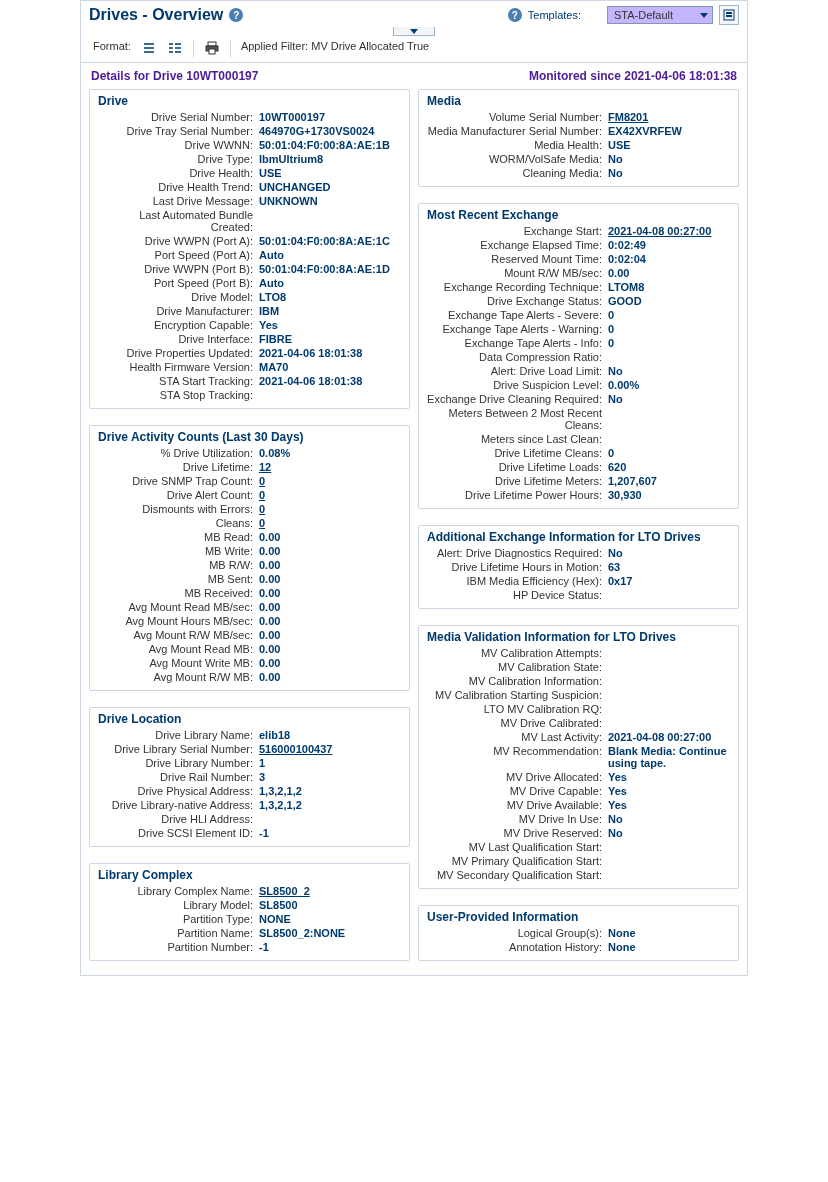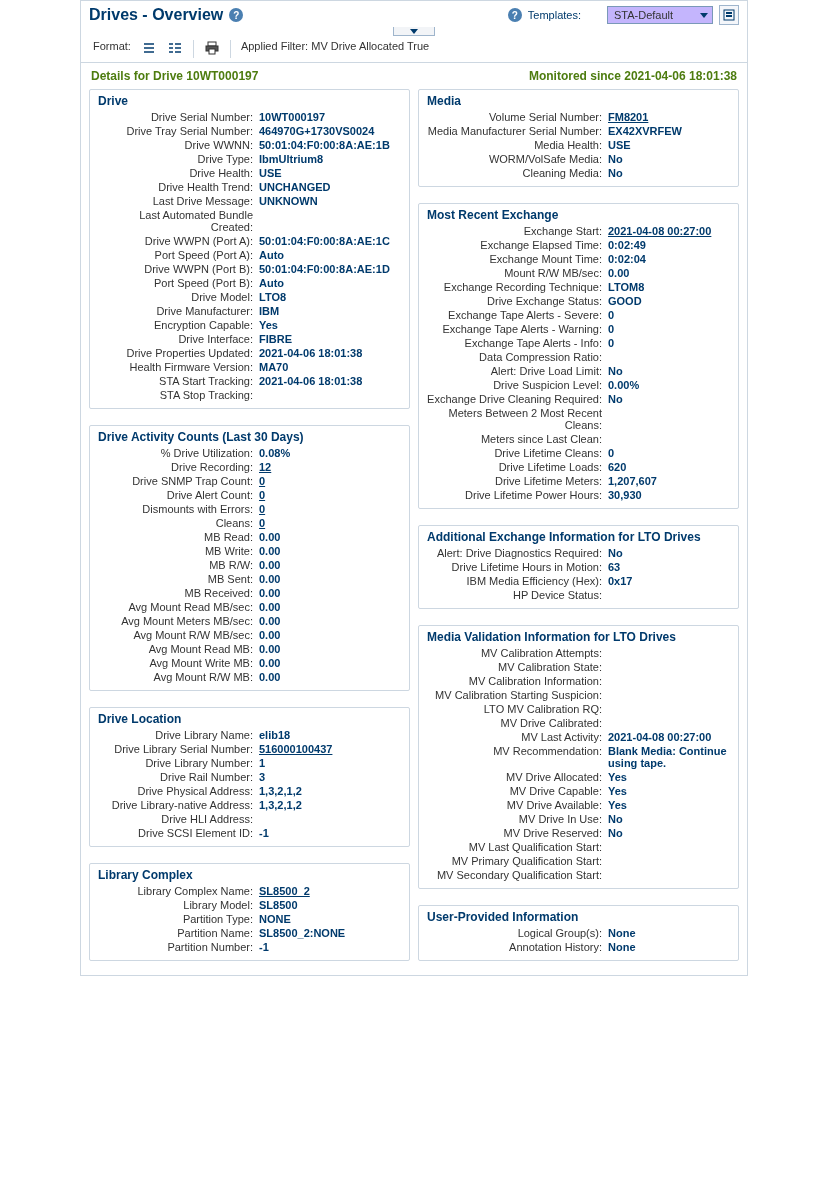--- a/index.html
+++ b/index.html
@@ -11,21 +11,21 @@
   .tmpl-label{color:#003a6c;font-weight:normal;margin-right:20px}
   .template-box{border:1px solid #7a99b8;background:#c4b5fd;padding:2px 18px 2px 6px;position:relative;font-size:11px;min-width:80px;display:inline-block}
   .template-box::after{content:"";position:absolute;right:4px;top:50%;margin-top:-2px;border-left:4px solid transparent;border-right:4px solid transparent;border-top:5px solid #003a6c}
   .icon-btn{width:18px;height:18px;display:inline-flex;align-items:center;justify-content:center;border:1px solid #9fb5cc;background:#f4f6fa}
   .center-toggle{display:flex;justify-content:center;margin-top:2px}
   .center-toggle .handle{width:40px;height:8px;background:#f2f4f7;border:1px solid #9fb5cc;border-top:none;display:flex;align-items:center;justify-content:center}
   .center-toggle .handle::before{content:"";border-left:4px solid transparent;border-right:4px solid transparent;border-top:5px solid #003a6c}
   .toolbar{display:flex;align-items:flex-start;gap:10px;padding:4px 12px;border-bottom:1px solid #cdd7e1}
   .toolbar .sep{width:1px;height:18px;background:#cdd7e1}
   .toolbar-icon{width:16px;height:16px;display:inline-flex;align-items:center;justify-content:center}
-  .subheader{display:flex;align-items:center;padding:6px 10px 2px 10px;font-size:12px;font-weight:bold;color:#4d7c0f}
+  .subheader{display:flex;align-items:center;padding:6px 10px 2px 10px;font-size:12px;font-weight:bold;color:#4c1d95}
   .subheader .right{flex:0 0 auto}
   .columns{display:flex;gap:8px;padding:4px 8px}
   .col{flex:1;display:flex;flex-direction:column;gap:16px}
   .panel{border:1px solid #cdd7e1;border-radius:2px;background:#fff;padding:4px 0 6px 0}
   .panel-title{font-weight:bold;color:#003a6c;font-size:12px;padding:0 8px 2px 8px}
   .row{display:flex;padding:1px 8px}
   .k{flex:0 0 155px;text-align:right;color:#333;padding-right:6px;white-space:normal}
   .v{flex:1;color:#003a6c;font-weight:bold}
   .v a{color:#003a6c;text-decoration:underline}
   .col2 .k{flex:0 0 175px}
@@ -180,21 +180,21 @@
             <div class="v"></div>
           </div>
         </div>
         <div class="panel">
           <div class="panel-title">Drive Activity Counts (Last 30 Days)</div>
           <div class="row">
             <div class="k">% Drive Utilization:</div>
             <div class="v">0.08%</div>
           </div>
           <div class="row">
-            <div class="k">Drive Recording:</div>
+            <div class="k">Drive Lifetime:</div>
             <div class="v"><a href="#">12</a></div>
           </div>
           <div class="row">
             <div class="k">Drive SNMP Trap Count:</div>
             <div class="v"><a href="#">0</a></div>
           </div>
           <div class="row">
             <div class="k">Drive Alert Count:</div>
             <div class="v"><a href="#">0</a></div>
           </div>
@@ -224,21 +224,21 @@
           </div>
           <div class="row">
             <div class="k">MB Received:</div>
             <div class="v">0.00</div>
           </div>
           <div class="row">
             <div class="k">Avg Mount Read MB/sec:</div>
             <div class="v">0.00</div>
           </div>
           <div class="row">
-            <div class="k">Avg Mount Meters MB/sec:</div>
+            <div class="k">Avg Mount Hours MB/sec:</div>
             <div class="v">0.00</div>
           </div>
           <div class="row">
             <div class="k">Avg Mount R/W MB/sec:</div>
             <div class="v">0.00</div>
           </div>
           <div class="row">
             <div class="k">Avg Mount Read MB:</div>
             <div class="v">0.00</div>
           </div>
@@ -338,21 +338,21 @@
           <div class="panel-title">Most Recent Exchange</div>
           <div class="row">
             <div class="k">Exchange Start:</div>
             <div class="v"><a href="#">2021-04-08 00:27:00</a></div>
           </div>
           <div class="row">
             <div class="k">Exchange Elapsed Time:</div>
             <div class="v">0:02:49</div>
           </div>
           <div class="row">
-            <div class="k">Exchange Mount Time:</div>
+            <div class="k">Reserved Mount Time:</div>
             <div class="v">0:02:04</div>
           </div>
           <div class="row">
             <div class="k">Mount R/W MB/sec:</div>
             <div class="v">0.00</div>
           </div>
           <div class="row">
             <div class="k">Exchange Recording Technique:</div>
             <div class="v">LTOM8</div>
           </div>

